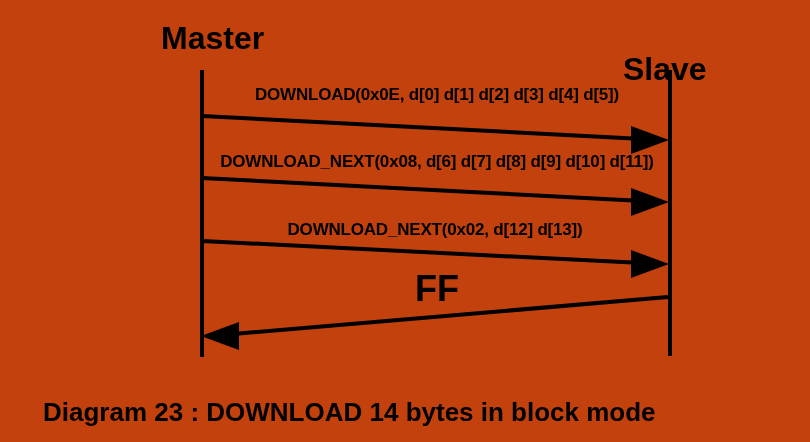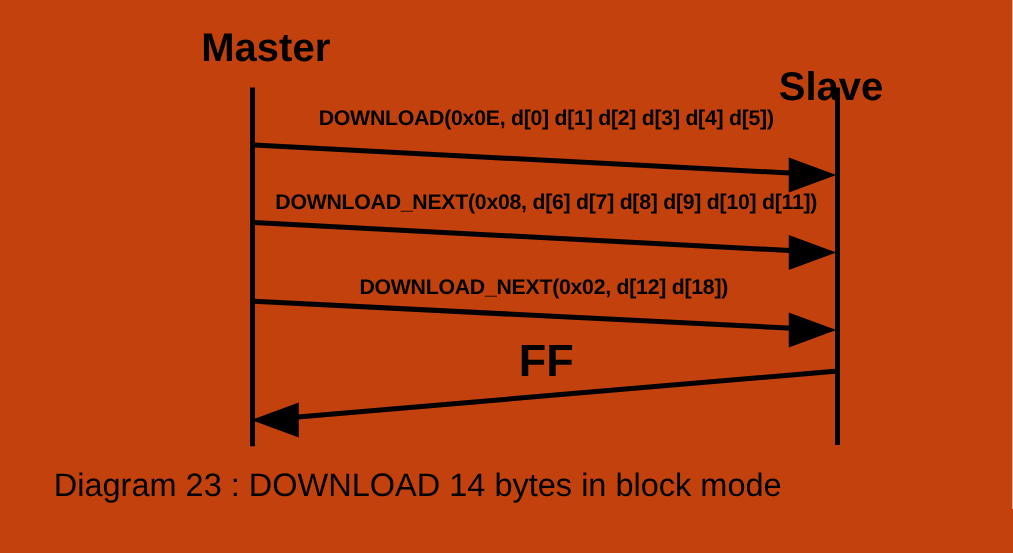--- a/index.html
+++ b/index.html
@@ -51,23 +51,23 @@
     top: 271px;
     transform: translateX(-50%);
     font-size: 36px;
     font-weight: bold;
     line-height: 1.0;
     white-space: nowrap;
   }
   .caption {
     position: absolute;
     left: 43px;
-    top: 374px;
+    top: 398px;
     font-size: 26px;
-    font-weight: normal;
+    font-weight: bold;
     line-height: 1.1;
     white-space: nowrap;
   }
 </style>
 </head>
 <body>
 
 <div class="stage">
 
   <div class="participant master">Master</div>
@@ -97,19 +97,19 @@
     <g>
       <line x1="668" y1="297" x2="210" y2="336" stroke="#000000" stroke-width="4"></line>
       <polygon points="201,336 239,322 239,350" fill="#000000"></polygon>
     </g>
   </svg>
 
   <div class="msg-label msg-label-1">DOWNLOAD(0x0E, d[0] d[1] d[2] d[3] d[4] d[5])</div>
 
   <div class="msg-label msg-label-2">DOWNLOAD_NEXT(0x08, d[6] d[7] d[8] d[9] d[10] d[11])</div>
 
-  <div class="msg-label msg-label-3">DOWNLOAD_NEXT(0x02, d[12] d[18])</div>
+  <div class="msg-label msg-label-3">DOWNLOAD_NEXT(0x02, d[12] d[13])</div>
 
   <div class="msg-label-ff">FF</div>
 
   <div class="caption">Diagram 23 : DOWNLOAD 14 bytes in block mode</div>
 
 </div>
 
 </body></html>

